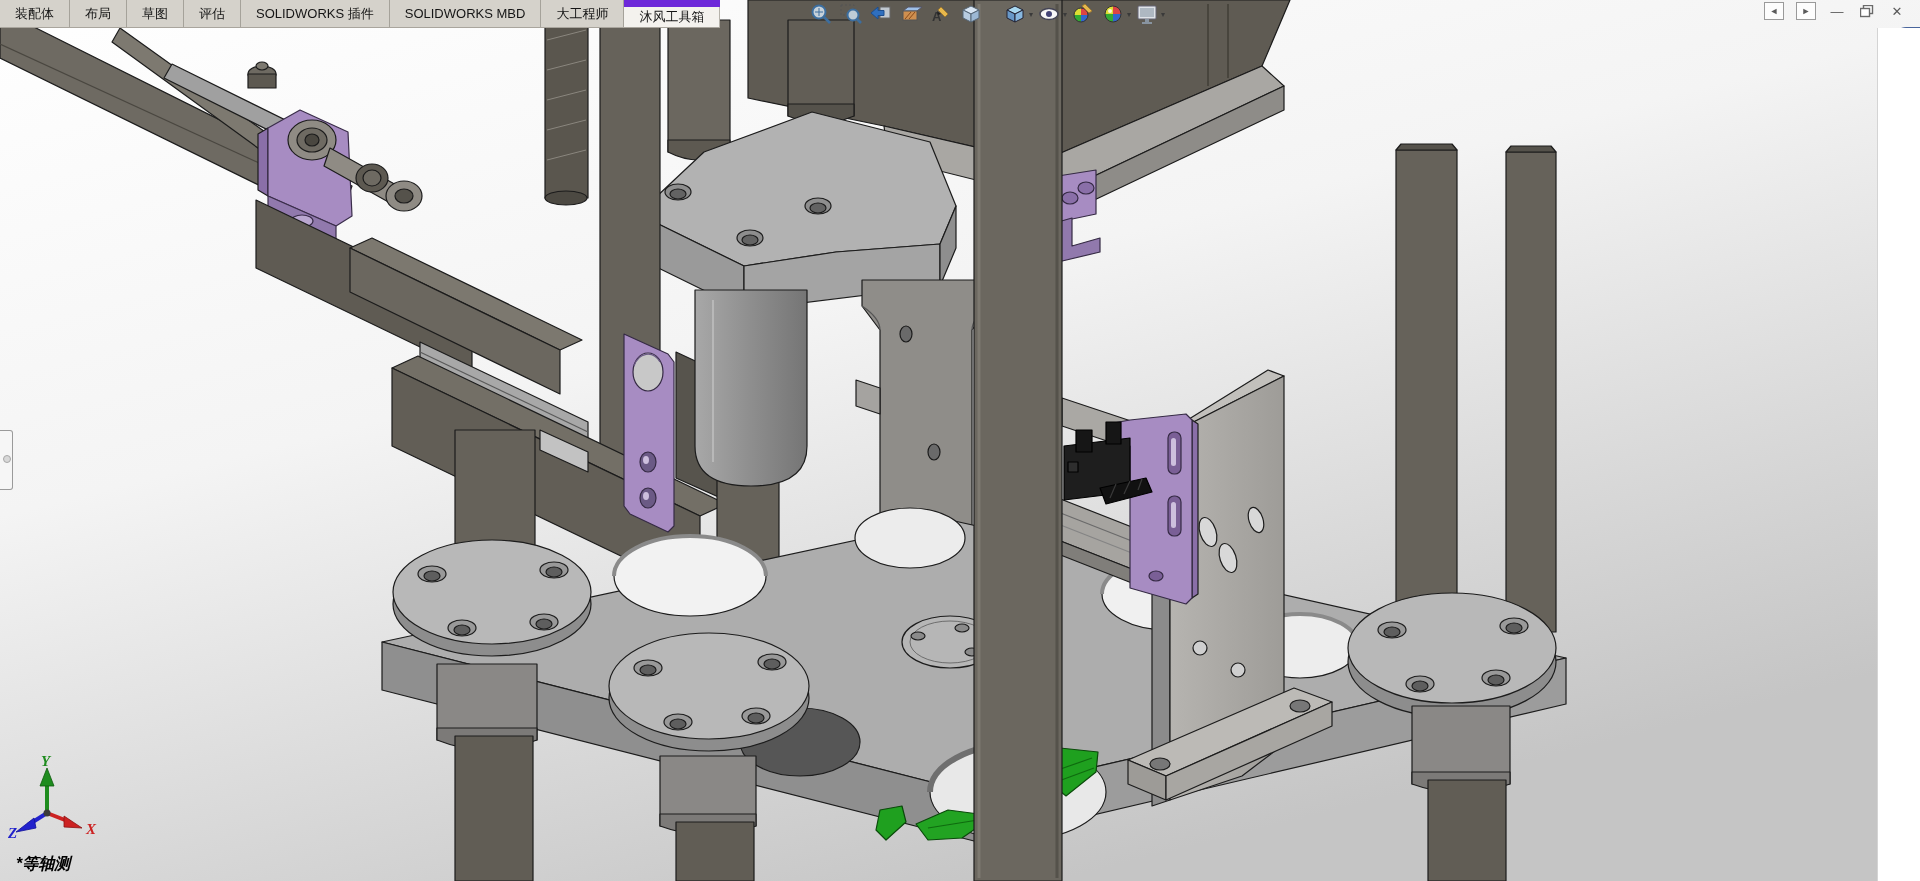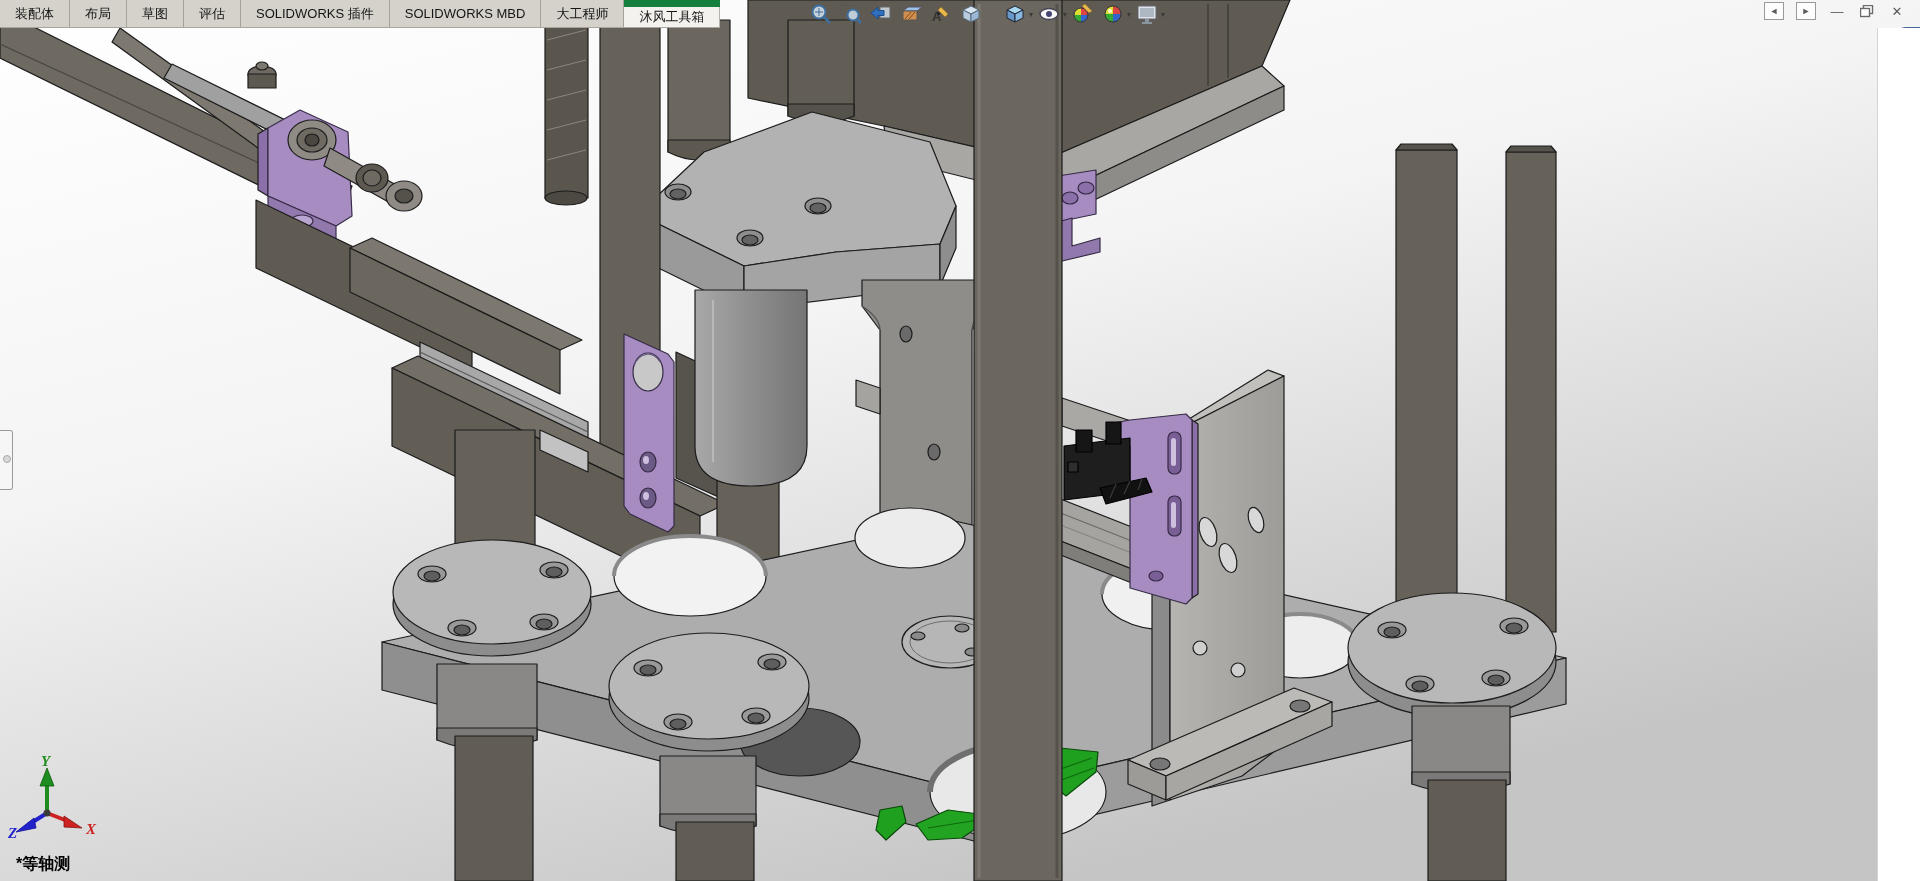--- a/index.html
+++ b/index.html
@@ -2,21 +2,21 @@
 <html><head>
 <meta charset="utf-8">
 <style>
   html,body{margin:0;padding:0;}
   body{width:1920px;height:881px;overflow:hidden;position:relative;
        font-family:"Liberation Sans","DejaVu Sans",sans-serif;background:#fff;}
   
   #canvas{position:absolute;left:0;top:0;width:1920px;height:881px;z-index:0;}
   
   .tabstrip{position:absolute;left:0;top:0;height:27px;display:flex;z-index:30;
-            background:#15803d;border-bottom:1px solid #a9a59d;}
+            background:#6d28d9;border-bottom:1px solid #a9a59d;}
   .tab{display:flex;align-items:center;padding:0 15px;font-size:13px;color:#151515;
        border-right:1px solid #a5a29a;white-space:nowrap;cursor:default;background:#d5d2cb;}
   .tab.active{background:#f4f2ee;border-right:1px solid #b5b2aa;margin-top:7px;}
   
   .hud{position:absolute;left:806px;top:1px;height:26px;display:flex;align-items:center;z-index:25;}
   .hudbtn{width:26px;height:26px;display:flex;align-items:center;justify-content:center;margin:0 2px;}
   .hudgap{width:14px;}
   .dd{font-size:8px;color:#3a3a3a;margin:0 1px 0 -1px;}
   
   .winctl{position:absolute;right:14px;top:2px;display:flex;align-items:center;gap:12px;z-index:40;}
@@ -32,21 +32,21 @@
   .tp-diamond{width:9px;height:9px;background:#2a4f9e;transform:rotate(45deg);}
   .tp-icons{position:absolute;right:5px;top:62px;display:flex;flex-direction:column;gap:4px;}
   .tp-btn{width:30px;height:30px;background:#edebe7;border:1px solid #dddad4;border-radius:2px;
           display:flex;align-items:center;justify-content:center;}
   
   .flyout-tab{position:absolute;left:0;top:430px;width:12px;height:58px;background:#f6f6f6;
               border:1px solid #9a9a9a;border-left:none;border-radius:0 3px 3px 0;z-index:15;}
   .flyout-dot{position:absolute;left:3px;top:24px;width:6px;height:6px;border-radius:50%;
               background:#d8d8d8;border:1px solid #a8a8a8;}
   
-  .orientlabel{position:absolute;left:16px;top:854px;font-size:16px;font-weight:bold;color:#000;z-index:15;}
+  .orientlabel{position:absolute;left:16px;top:854px;font-size:16px;font-weight:bold;color:#000;z-index:15;font-style:italic;}
 </style>
 </head>
 <body>
 
 <svg id="canvas" viewBox="0 0 1920 881" xmlns="http://www.w3.org/2000/svg">
   <defs>
     <linearGradient id="bgGrad" x1="0" y1="0" x2="0.55" y2="1">
       <stop offset="0" stop-color="#ffffff"></stop>
         <stop offset="0.45" stop-color="#f4f4f4"></stop>
       <stop offset="0.8" stop-color="#d6d6d6"></stop>

